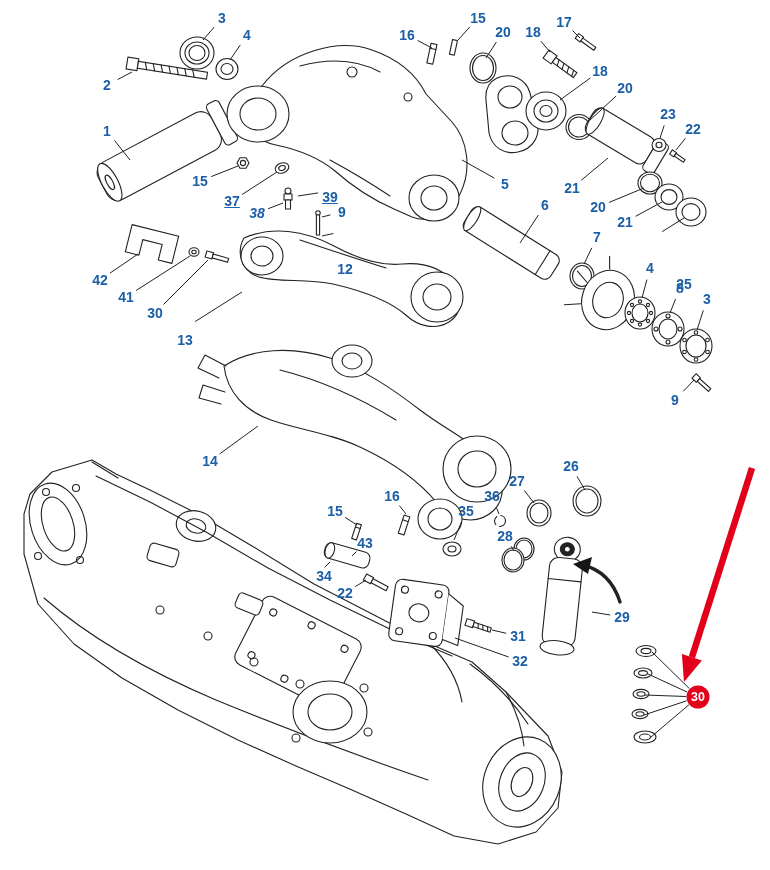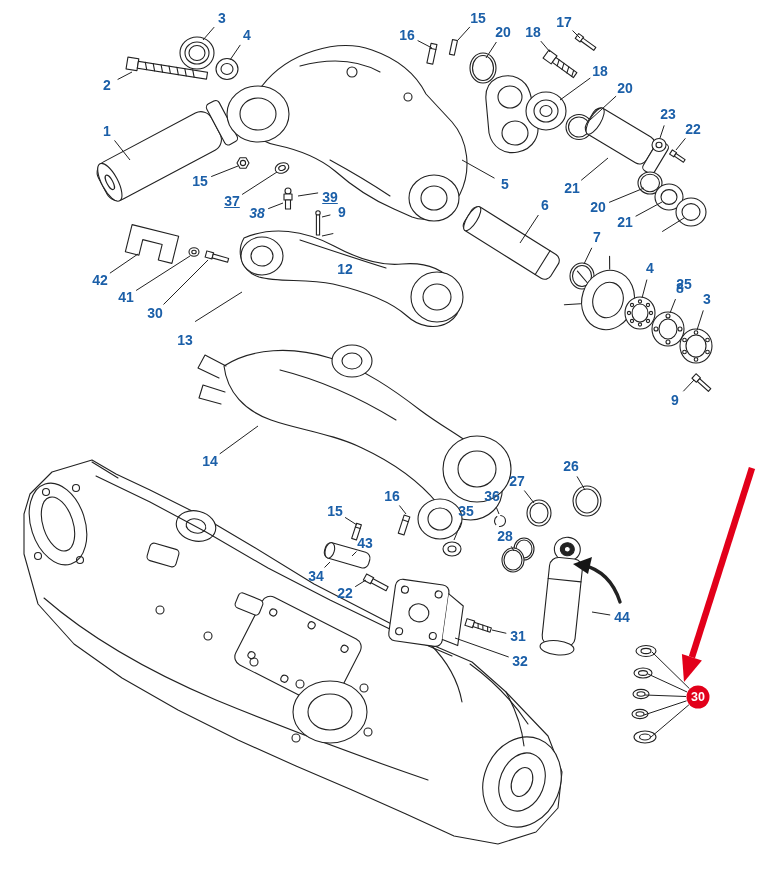--- a/index.html
+++ b/index.html
@@ -447,20 +447,20 @@
       <div class="callout" style="left: 675px; top: 400px;">9</div>
       <div class="callout" style="left: 210px; top: 461px;">14</div>
       <div class="callout" style="left: 571px; top: 466px;">26</div>
       <div class="callout" style="left: 517px; top: 481px; text-align: right;">27</div>
       <div class="callout" style="left: 492px; top: 496px;">36</div>
       <div class="callout" style="left: 392px; top: 496px;">16</div>
       <div class="callout" style="left: 335px; top: 511px;">15</div>
       <div class="callout" style="left: 466px; top: 511px;">35</div>
       <div class="callout" style="left: 505px; top: 536px;">28</div>
       <div class="callout" style="left: 365px; top: 543px;">43</div>
-      <div class="callout" style="left: 316px; top: 576px;">34</div>
+      <div class="callout" style="left: 324px; top: 576px;">34</div>
       <div class="callout" style="left: 345px; top: 593px;">22</div>
-      <div class="callout" style="left: 622px; top: 617px;">44</div>
+      <div class="callout" style="left: 622px; top: 617px;">29</div>
       <div class="callout" style="left: 518px; top: 636px;">31</div>
       <div class="callout" style="left: 520px; top: 661px;">32</div>
       <div class="callout badge" style="left: 698px; top: 697px;">30</div>
     </div>
 </div>
 
 </body></html>

